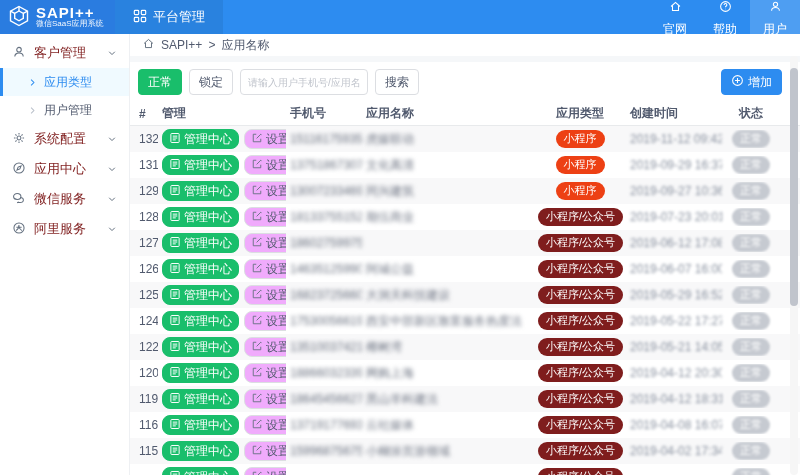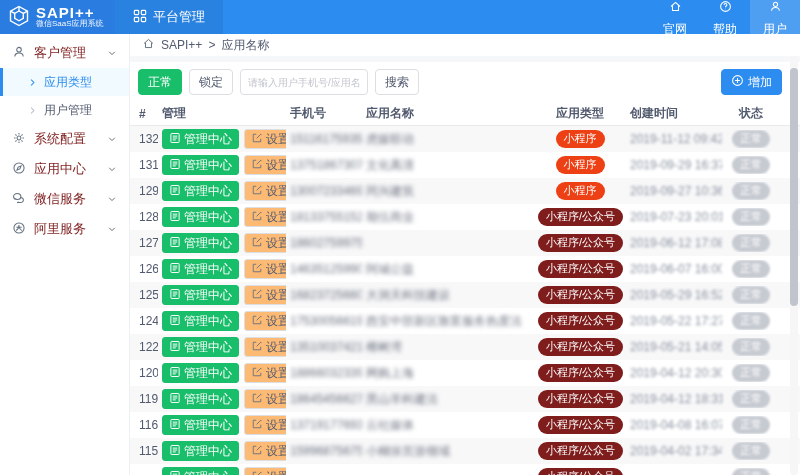--- a/index.html
+++ b/index.html
@@ -51,23 +51,23 @@
   .tr.head { height:24px; border-bottom:1px solid #e8eaec; color:#515a6e; font-weight:bold; }
   .tr.stripe { background:#f8f8f9; }
   .td { padding:0 4px; white-space:nowrap; overflow:hidden; }
   .c1 { width:28px; padding-left:9px; }
   .c2 { width:128px; display:flex; gap:5px; align-items:center; }
   .c3 { width:76px; }
   .c4 { width:172px; }
   .c5 { width:92px; text-align:center; }
   .c6 { width:96px; }
   .c7 { width:58px; text-align:center; }
-  .btn-mini { height:20px; display:inline-flex; align-items:center; gap:3px; padding:0 6px; border-radius:3px; font-size:12px; border:1px solid transparent; cursor:pointer; font-family:inherit; }
+  .btn-mini { height:20px; display:inline-flex; align-items:center; gap:3px; padding:0 6px; border-radius:8px; font-size:12px; border:1px solid transparent; cursor:pointer; font-family:inherit; }
   .btn-green { background:#19be6b; color:#fff; border-color:#19be6b; }
-  .btn-plain { background:#fdba74; color:#515a6e; border-color:#dcdee2;text-align:right; }
+  .btn-plain { background:#f0abfc; color:#515a6e; border-color:#dcdee2;text-align:right; }
   .badge { display:inline-block; padding:2px 8px; border-radius:10px; font-size:11px; color:#fff; line-height:1.2; }
   .badge-red { background:#ed4014; }
   .badge-green { background:#7f1d1d; }
   .status-pill { display:inline-block; padding:2px 8px; border-radius:10px; font-size:11px; color:#fff; background:#c6cad1; line-height:1.2; filter:blur(1.2px); }
   .censored { filter:blur(2px); color:#6b7280; }
   .censored-light { filter:blur(1.4px); color:#8a92a0; }
 
   
   .scrollbar { position:absolute; right:2px; top:56px; bottom:0; width:8px; background:#f6f6f6; border-radius:4px; }
   .scroll-thumb { position:absolute; top:12px; left:0; width:8px; height:238px; background:#c0c4cc; border-radius:4px; }

